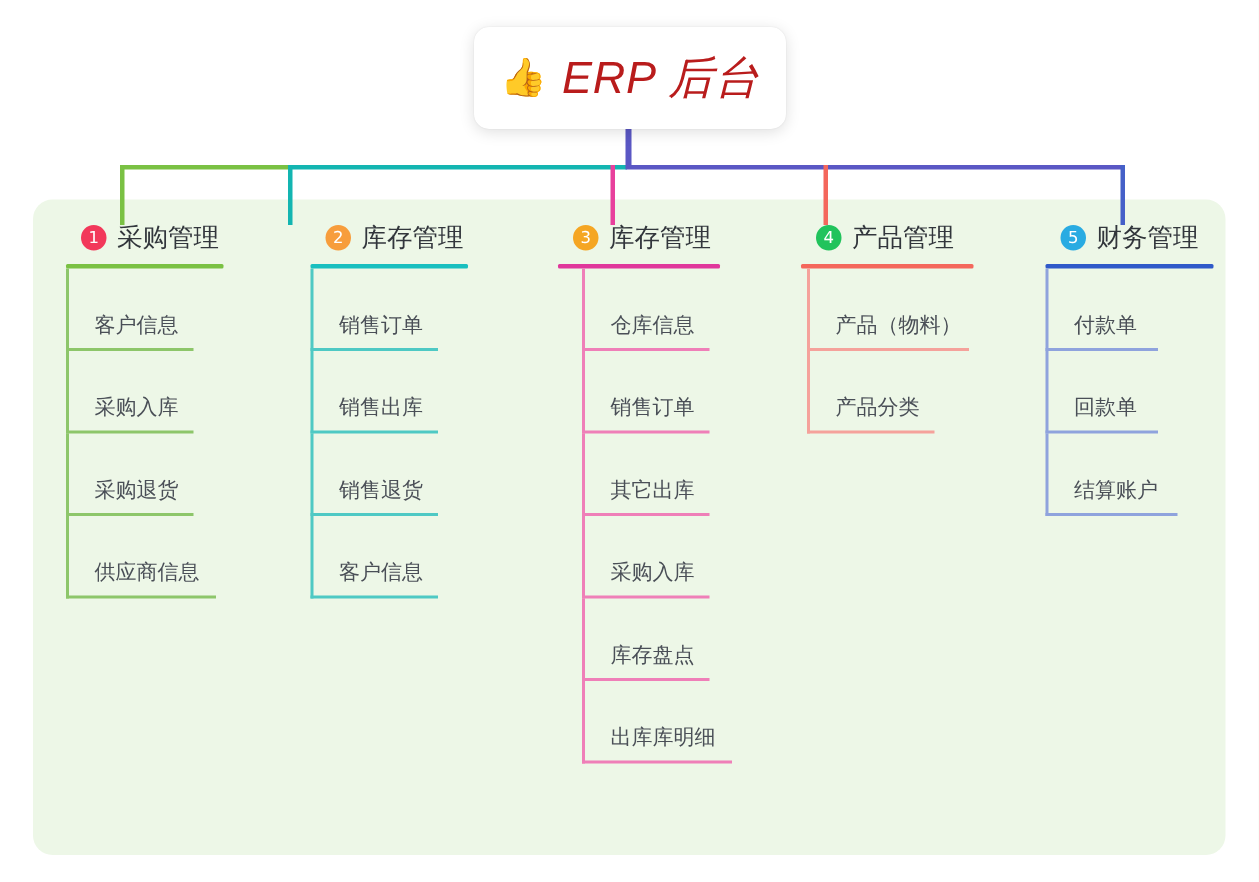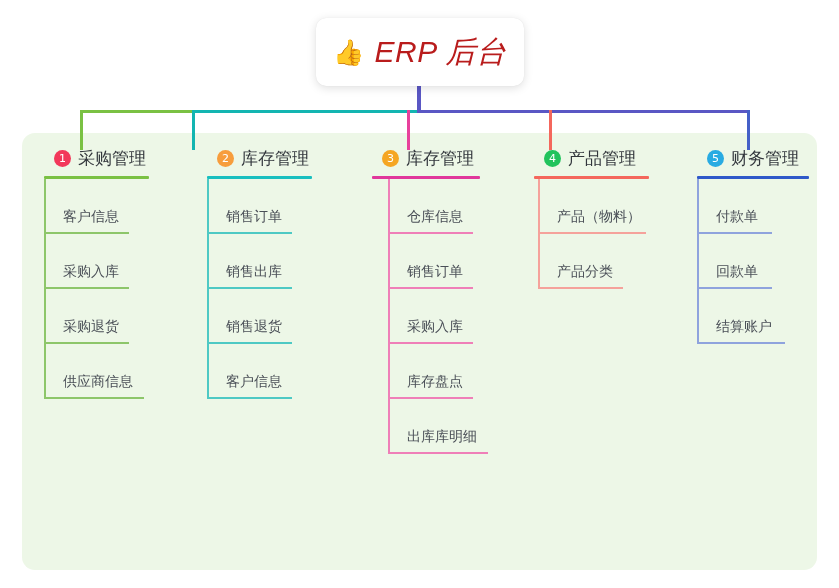--- a/index.html
+++ b/index.html
@@ -225,20 +225,25 @@
       <span class="leaf-label">仓库信息</span>
     </div>
     <div class="leaf">
       <span class="leaf-stem" style="background:#ef7fb8;"></span>
       <span class="leaf-rule" style="background:#ef7fb8; width:85px;"></span>
       <span class="leaf-label">销售订单</span>
     </div>
     <div class="leaf">
       <span class="leaf-stem" style="background:#ef7fb8;"></span>
       <span class="leaf-rule" style="background:#ef7fb8; width:85px;"></span>
+      <span class="leaf-label">其它出库</span>
+    </div>
+    <div class="leaf">
+      <span class="leaf-stem" style="background:#ef7fb8;"></span>
+      <span class="leaf-rule" style="background:#ef7fb8; width:85px;"></span>
       <span class="leaf-label">采购入库</span>
     </div>
     <div class="leaf">
       <span class="leaf-stem" style="background:#ef7fb8;"></span>
       <span class="leaf-rule" style="background:#ef7fb8; width:85px;"></span>
       <span class="leaf-label">库存盘点</span>
     </div>
     <div class="leaf">
       <span class="leaf-stem" style="background:#ef7fb8;"></span>
       <span class="leaf-rule" style="background:#ef7fb8; width:100px;"></span>

